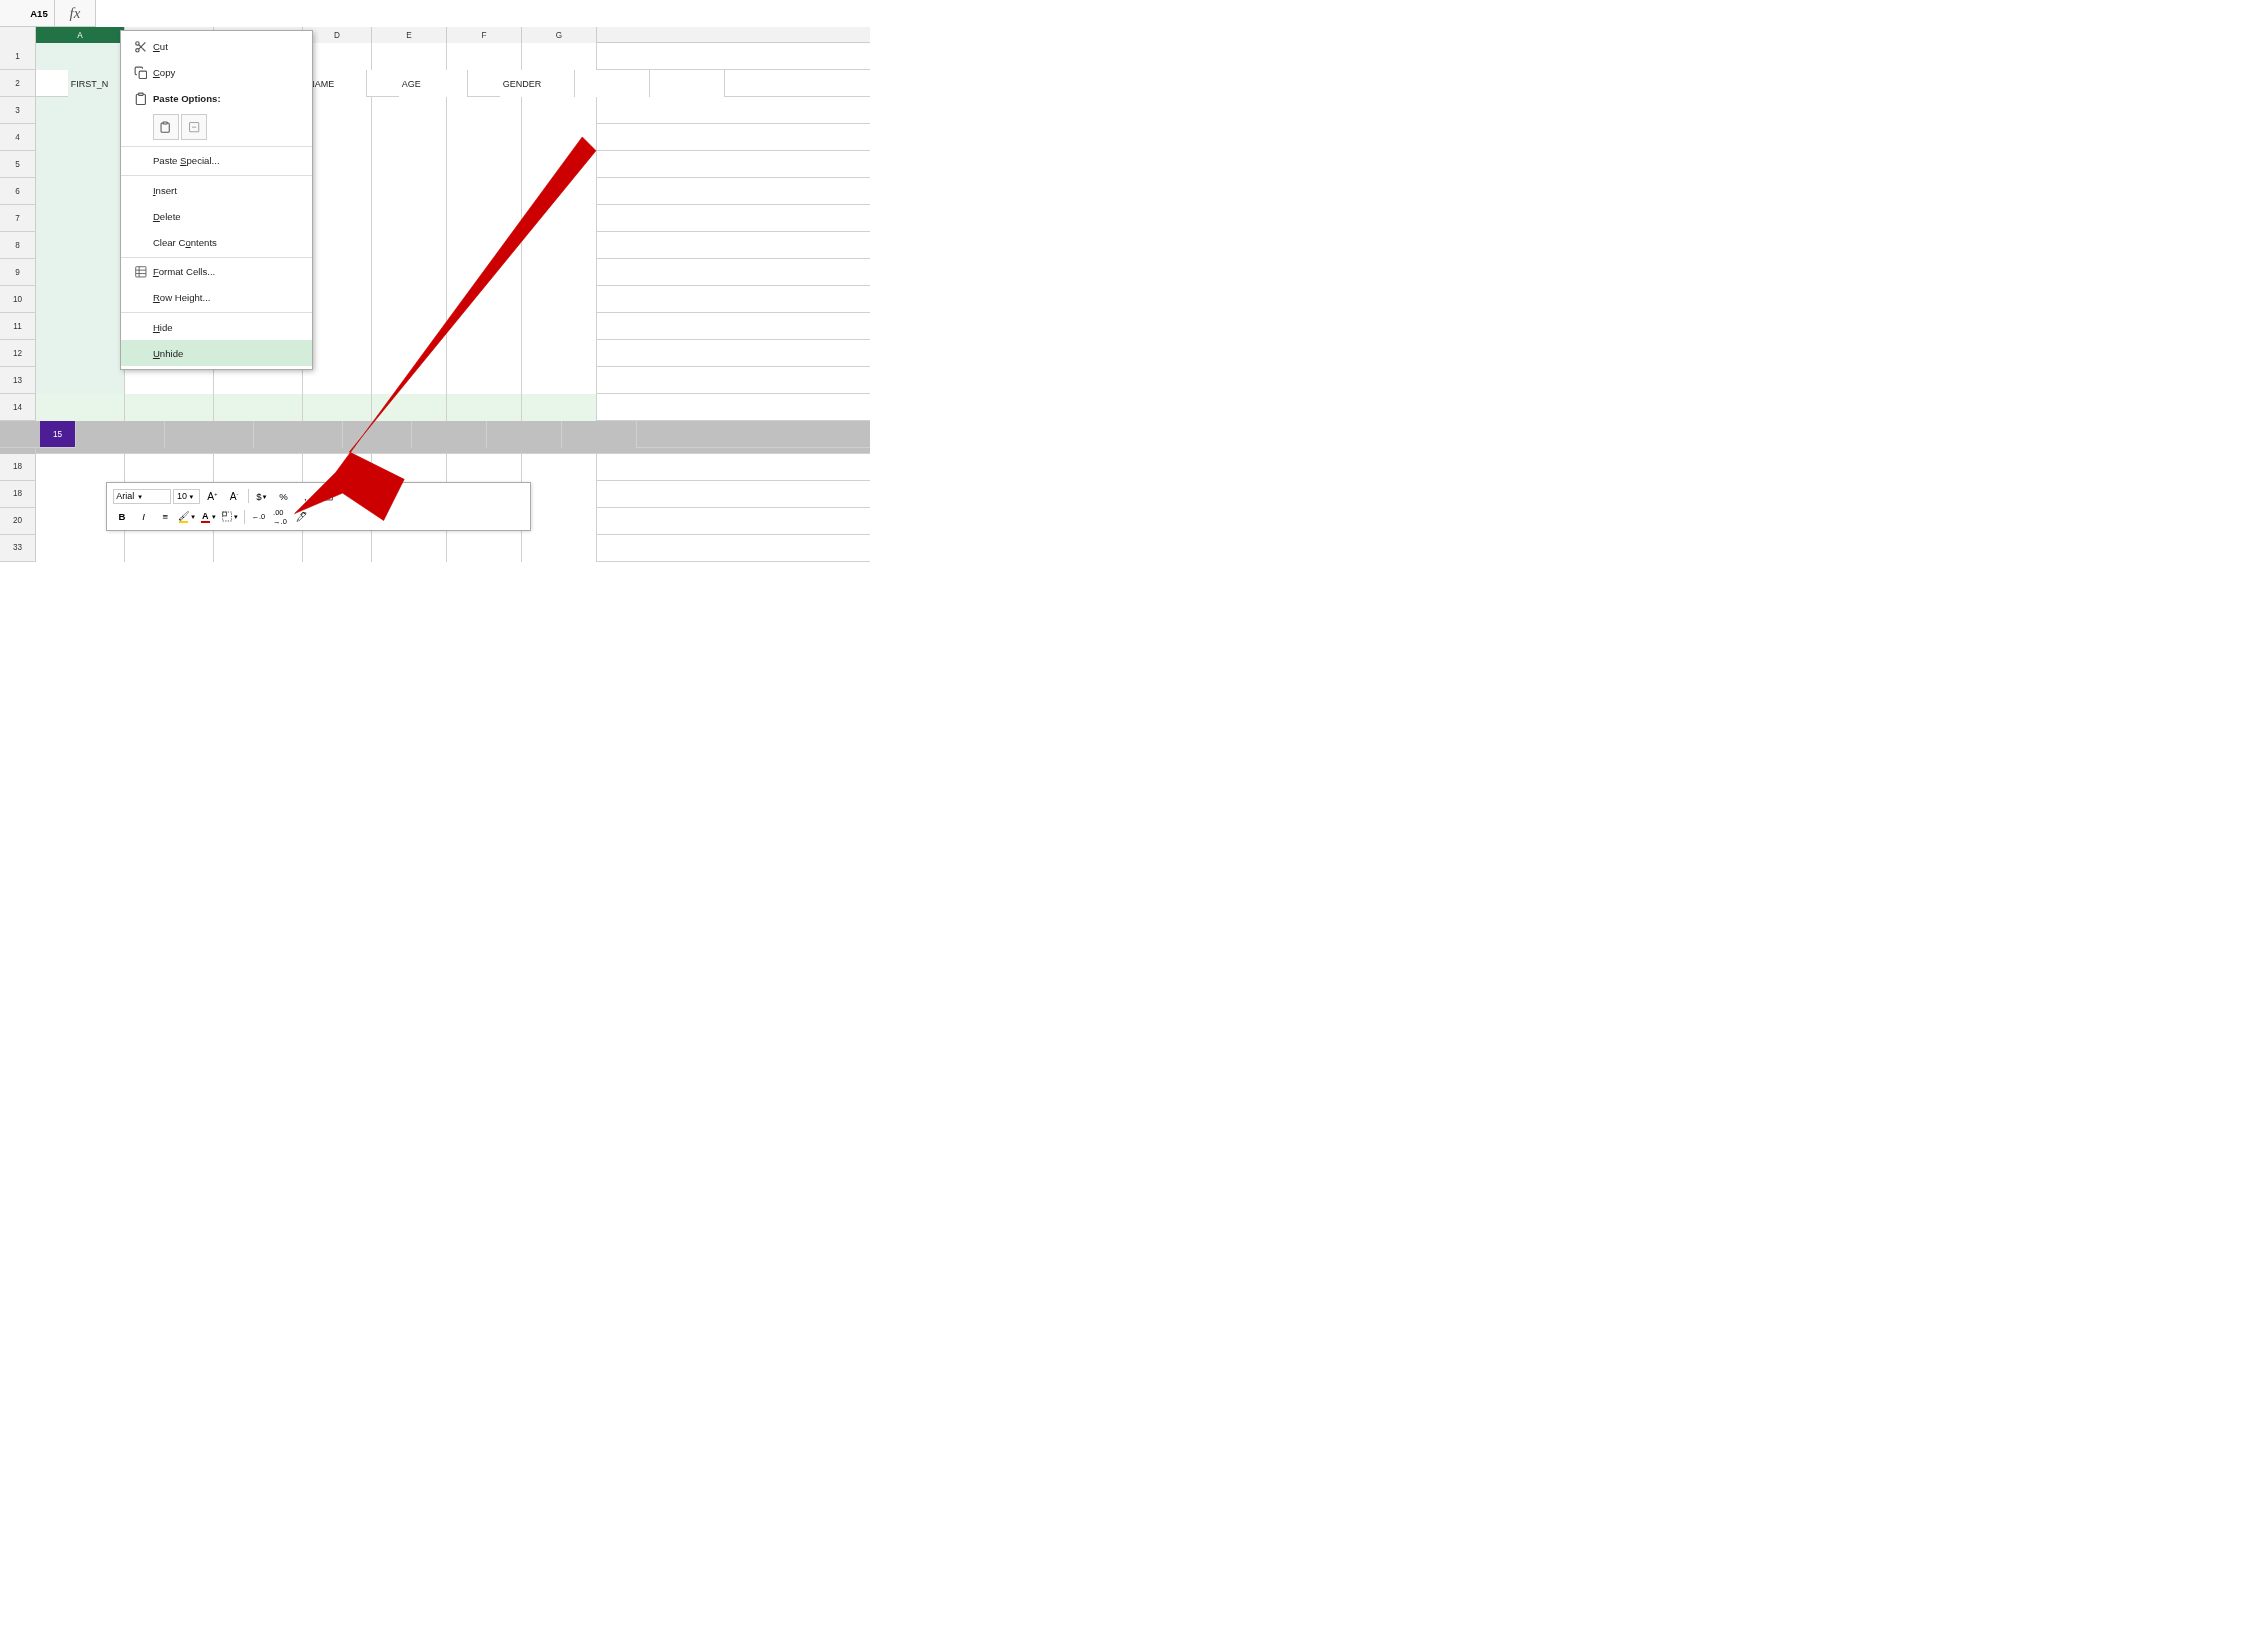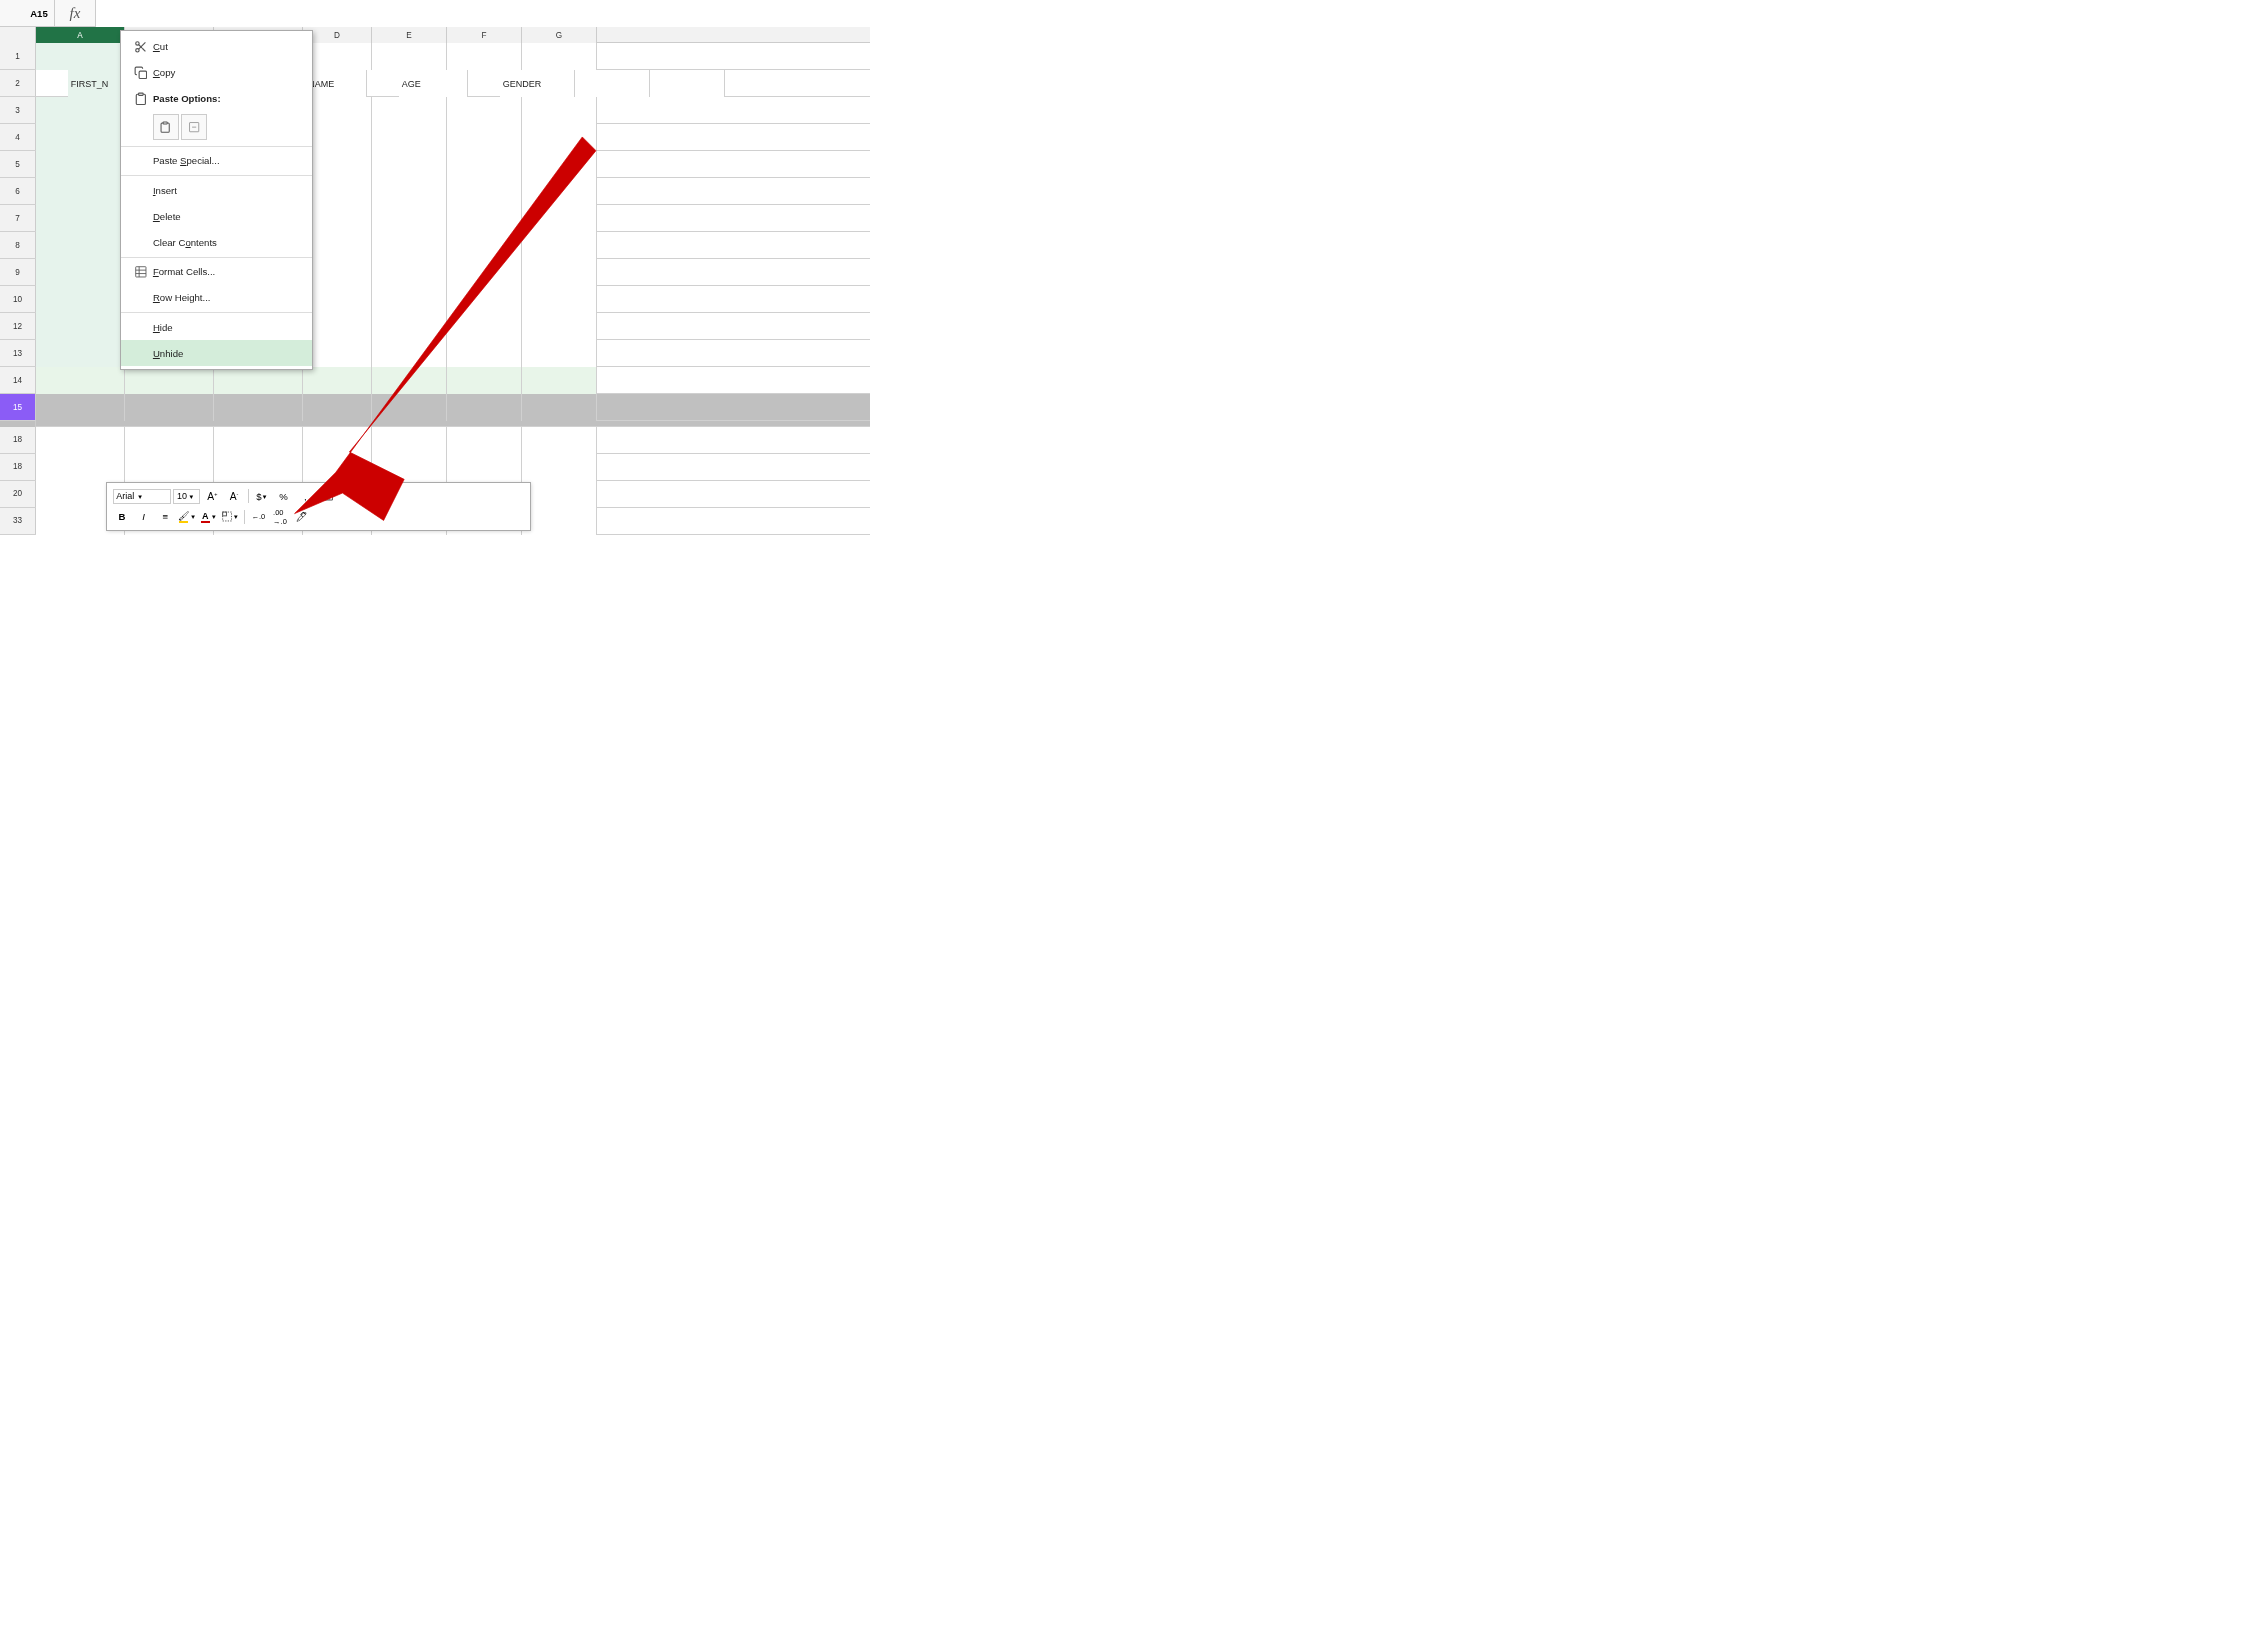--- a/index.html
+++ b/index.html
@@ -138,22 +138,23 @@
     }
     .grid-cell.header-cell {
       font-weight: normal;
       color: #222;
       margin-left: 32px;
     }
     .grid-cell.row15 {
       background: #c0c0c0;
     }
     .row-header.row15 {
-      background: #8b5cf6;
+      background: #4c1d95;
       color: white;
+      margin-left: 40px;
     }
     .row-header.row16 {
       background: #c0c0c0;
     }
     .row-header.row17 {
       background: #217346;
       color: white;
     }
 
     
@@ -406,20 +407,30 @@
         <div class="row-header">10</div>
         <div class="grid-cell col-a selected-col"></div>
         <div class="grid-cell col-b"></div>
         <div class="grid-cell col-c"></div>
         <div class="grid-cell col-d"></div>
         <div class="grid-cell col-e"></div>
         <div class="grid-cell col-f"></div>
         <div class="grid-cell col-g"></div>
       </div>
       <div class="grid-row">
+        <div class="row-header">11</div>
+        <div class="grid-cell col-a selected-col"></div>
+        <div class="grid-cell col-b"></div>
+        <div class="grid-cell col-c"></div>
+        <div class="grid-cell col-d"></div>
+        <div class="grid-cell col-e"></div>
+        <div class="grid-cell col-f"></div>
+        <div class="grid-cell col-g"></div>
+      </div>
+      <div class="grid-row">
         <div class="row-header">12</div>
         <div class="grid-cell col-a selected-col"></div>
         <div class="grid-cell col-b"></div>
         <div class="grid-cell col-c"></div>
         <div class="grid-cell col-d"></div>
         <div class="grid-cell col-e"></div>
         <div class="grid-cell col-f"></div>
         <div class="grid-cell col-g"></div>
       </div>
       <div class="grid-row">

